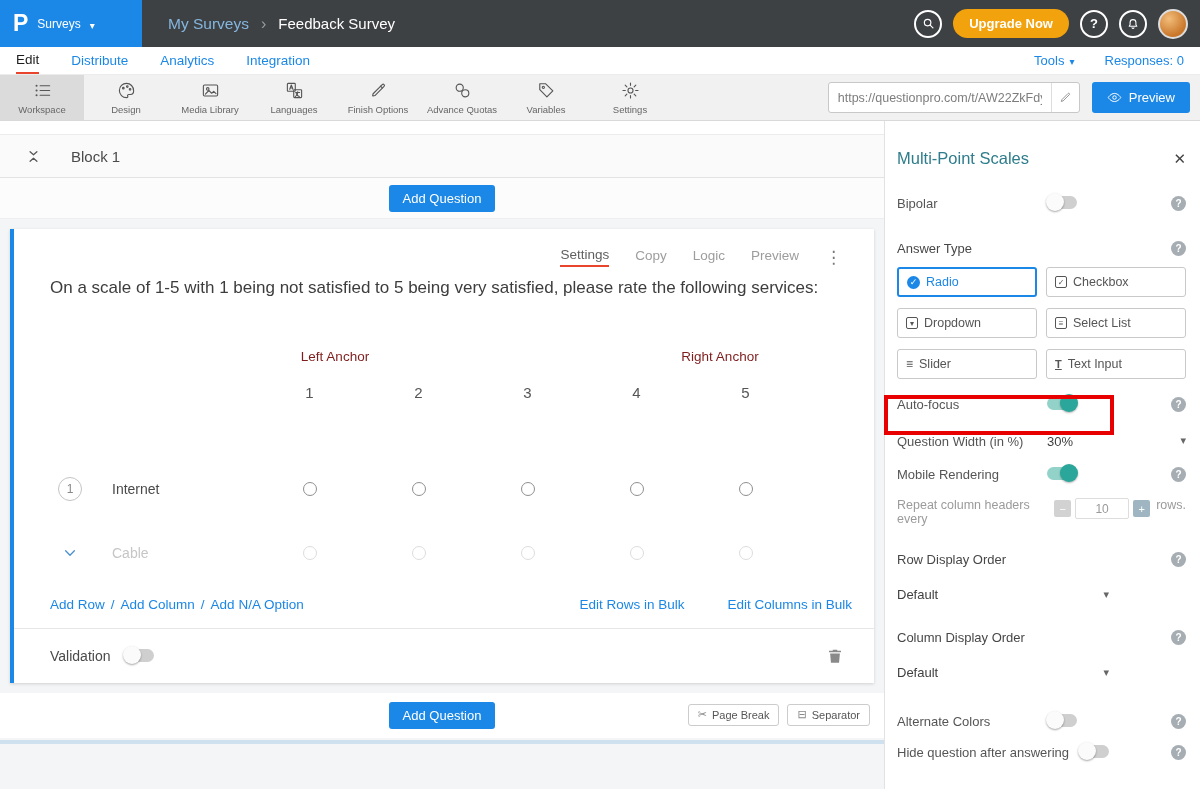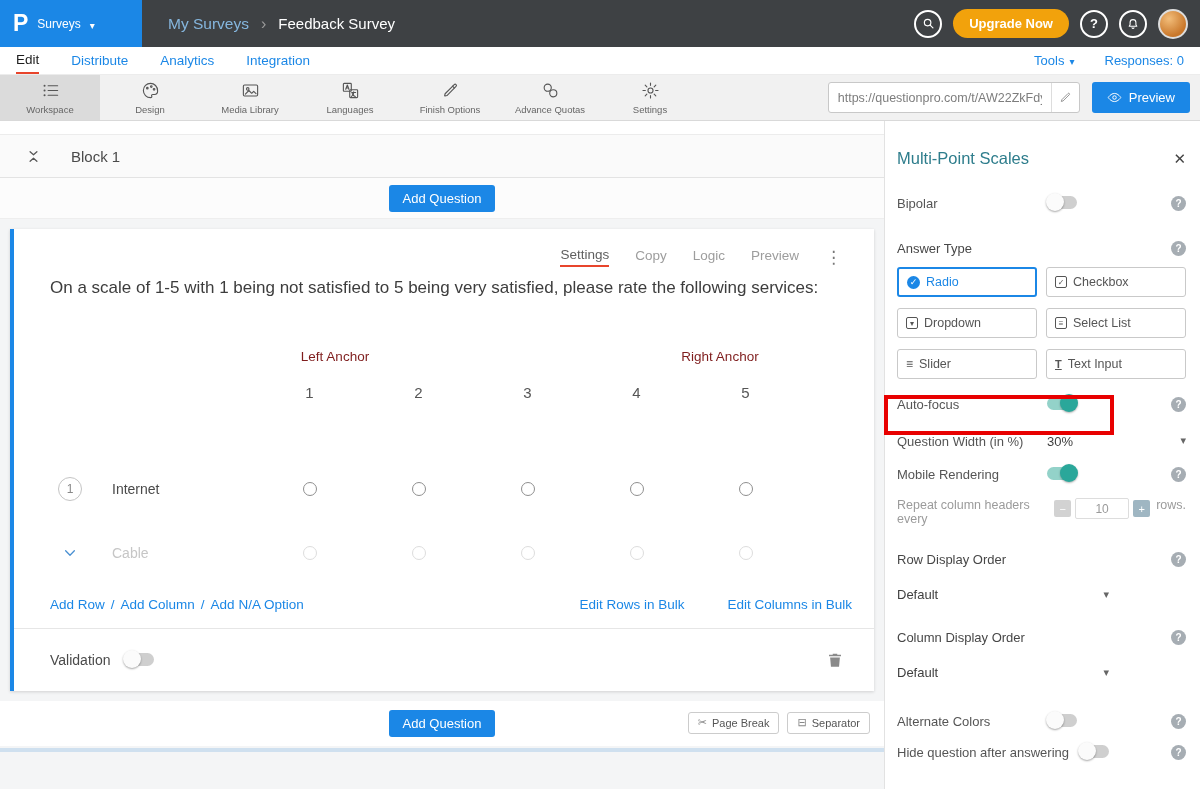--- a/index.html
+++ b/index.html
@@ -26,21 +26,21 @@
   .navbar{height:28px;background:#fff;display:flex;align-items:center;padding:0 16px;border-bottom:1px solid #ececec}
   .nav-tabs{display:flex;gap:32px;align-items:center;height:100%}
   .nav-tab{font-size:13.5px;color:#1b87e6;cursor:pointer;height:100%;display:flex;align-items:center}
   .nav-tab.active{color:#1d1d1d;border-bottom:2px solid #e8452c}
   .navbar-right{margin-left:auto;display:flex;align-items:center;gap:30px;font-size:13px;color:#1b87e6}
   .tools-wrap{display:flex;align-items:center;gap:5px;cursor:pointer}
   .tools-wrap .tiny-caret{color:#1b87e6;margin-top:1px}
 
   
   .toolbar{height:46px;background:#f1f1f1;border-bottom:1px solid #d9d9d9;display:flex;align-items:stretch}
-  .tool-item{width:100px;display:flex;flex-direction:column;align-items:center;justify-content:center;gap:4px;cursor:pointer}
+  .tool-item{width:84px;display:flex;flex-direction:column;align-items:center;justify-content:center;gap:4px;cursor:pointer}
   .tool-item.active{background:#dbdbdb}
   .tool-item svg{width:19px;height:19px;stroke:#555;fill:none;stroke-width:1.4;stroke-linecap:round;stroke-linejoin:round}
   .tool-label{font-size:9.5px;color:#666;white-space:nowrap}
   .toolbar-right{margin-left:auto;display:flex;align-items:center;padding-right:10px;gap:12px}
   .url-wrap{display:flex;align-items:center;height:31px;background:#fff;border:1px solid #c8c8c8;border-radius:3px}
   .url-input{border:none;outline:none;width:222px;padding:0 9px;font-size:12.5px;color:#7d7d7d;background:transparent;font-family:inherit}
   .url-edit{width:28px;height:100%;border-left:1px solid #ddd;display:flex;align-items:center;justify-content:center;cursor:pointer}
   .url-edit svg{width:13px;height:13px;stroke:#888;fill:none;stroke-width:1.6;stroke-linecap:round;stroke-linejoin:round}
   .preview-btn{height:31px;background:#1b87e6;border:none;border-radius:3px;color:#fff;font-size:13px;display:flex;align-items:center;gap:7px;padding:0 15px;cursor:pointer}
   .preview-btn svg{width:15px;height:15px;stroke:#fff;fill:none;stroke-width:1.6}
@@ -78,21 +78,21 @@
   .row-label.dim{color:#c6c6c6}
   .m-cell{width:109px;display:flex;justify-content:center}
   .radio{width:14px;height:14px;border:1px solid #8f8f8f;border-radius:50%;background:#fff;cursor:pointer}
   .radio.dim{border-color:#ddd}
 
   .links-row{display:flex;align-items:center;margin:12px 22px 0 36px;font-size:13.5px}
   .link{color:#1b87e6;cursor:pointer}
   .links-left{display:flex;gap:6px;align-items:center}
   .links-right{margin-left:auto;display:flex;gap:43px}
   .card-divider{border-top:1px solid #e6e6e6;margin-top:16px}
-  .validation-row{display:flex;align-items:center;height:62px;padding:0 30px 0 36px}
+  .validation-row{display:flex;align-items:center;height:54px;padding:0 30px 0 36px}
   .validation-label{font-size:14px;color:#4a4a4a;margin-right:14px}
   .trash{margin-left:auto;cursor:pointer}
   .trash svg{width:18px;height:18px}
 
   .bottom-bar{margin-top:10px;background:#fff;height:45px;position:relative;display:flex;align-items:center;justify-content:center}
   .bottom-right{position:absolute;right:14px;top:11px;display:flex;gap:8px}
   .small-btn{border:1px solid #ccc;background:#fff;border-radius:3px;font-size:11px;color:#555;padding:4px 9px;display:inline-flex;align-items:center;gap:5px;cursor:pointer}
   .small-btn .s-ic{color:#888;font-size:11px;line-height:1}
   .bottom-blue{height:4px;background:#cfe0ef;margin-top:2px}
 
@@ -232,20 +232,27 @@
   </div>
   <div class="tool-item">
     <svg viewBox="0 0 24 24">
         <circle cx="8.5" cy="8.5" r="4.5"></circle>
         <circle cx="15.5" cy="15.5" r="4.5"></circle>
       </svg>
     <span class="tool-label">Advance Quotas</span>
   </div>
   <div class="tool-item">
     <svg viewBox="0 0 24 24">
+        <path d="M3.5 3.5h7.5l9 9-7.5 7.5-9-9z"></path>
+        <circle cx="8" cy="8" r="1.4"></circle>
+      </svg>
+    <span class="tool-label">Variables</span>
+  </div>
+  <div class="tool-item">
+    <svg viewBox="0 0 24 24">
         <circle cx="12" cy="12" r="3.2"></circle>
         <path d="M12 2.5v3M12 18.5v3M2.5 12h3M18.5 12h3M5.3 5.3l2.1 2.1M16.6 16.6l2.1 2.1M18.7 5.3l-2.1 2.1M7.4 16.6l-2.1 2.1"></path>
       </svg>
     <span class="tool-label">Settings</span>
   </div>
   <div class="toolbar-right">
     <div class="url-wrap">
       <input class="url-input" readonly="" value="https://questionpro.com/t/AW22ZkFdy" style="">
       <div class="url-edit">
         <svg viewBox="0 0 24 24">

